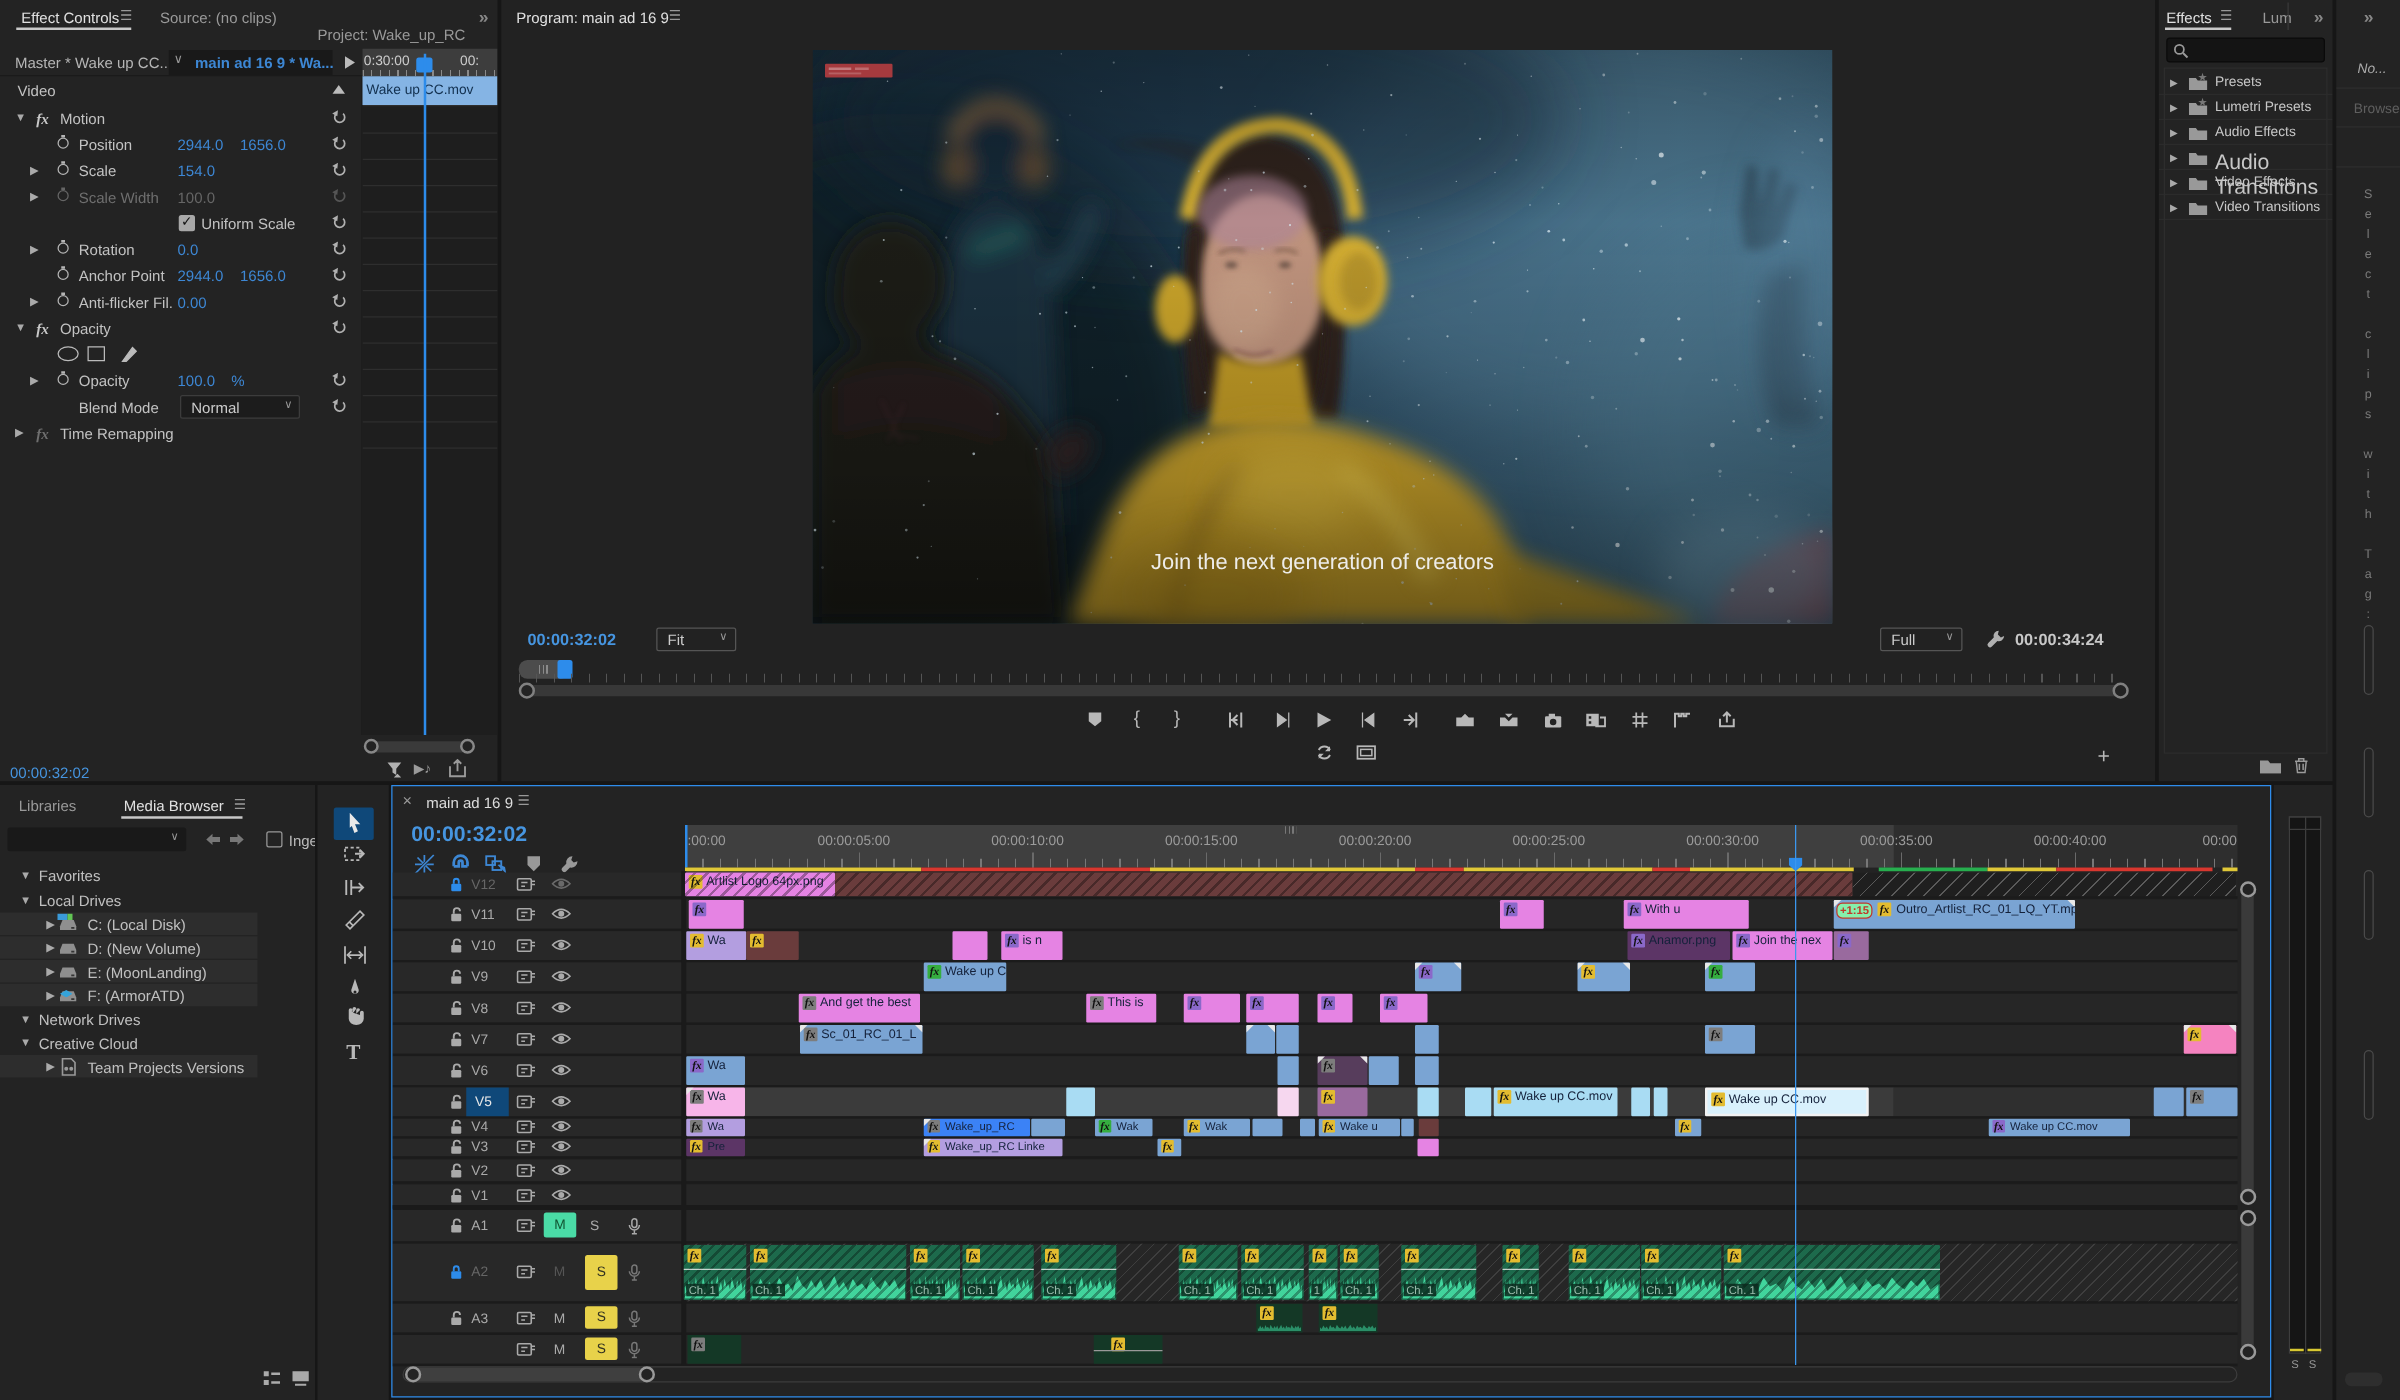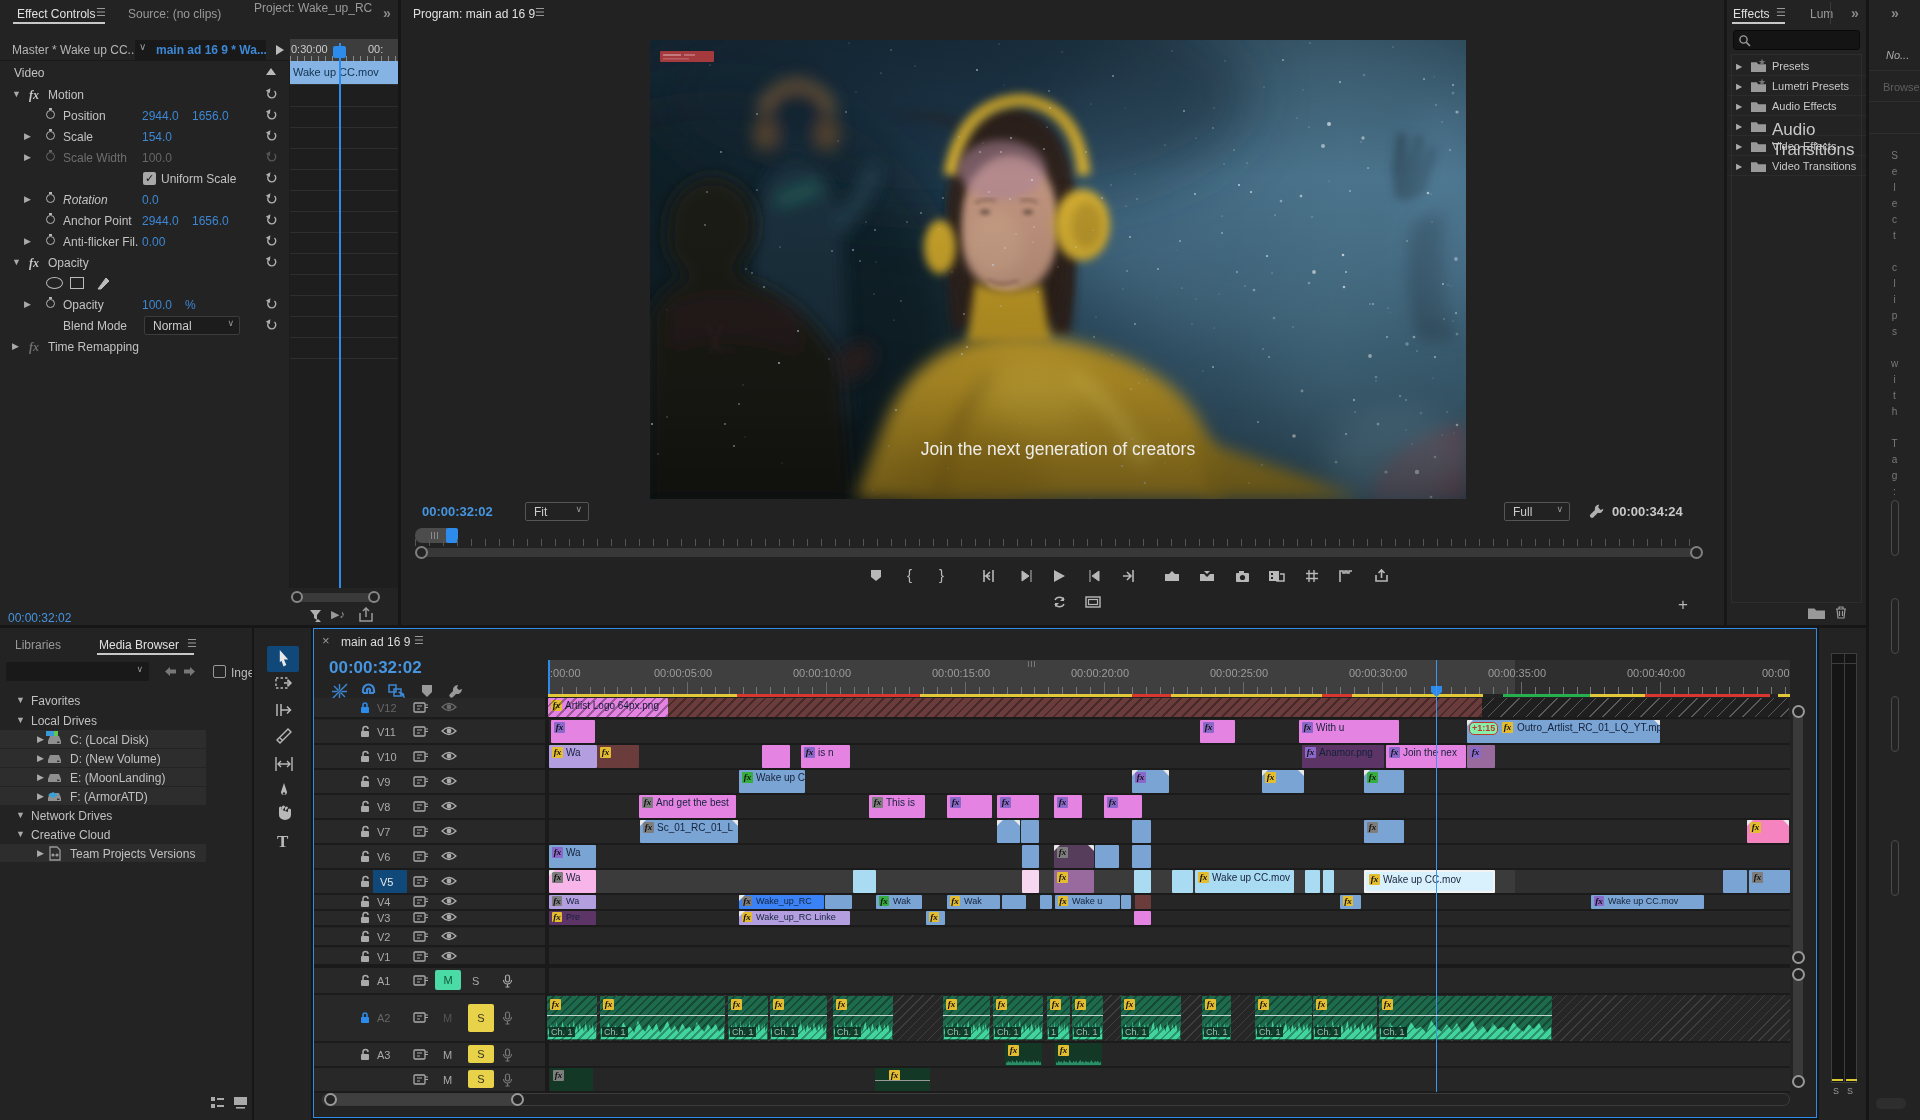--- a/index.html
+++ b/index.html
@@ -57,21 +57,21 @@
           clip-path:polygon(0 12%,38% 12%,48% 30%,100% 30%,100% 100%,0 100%); }
 </style>
 </head>
 <body>
 
 <div class="panel" style="left:0;top:0;width:398px;height:625px;">
 <div class="tab on" style="left:17px;top:7px;">Effect Controls</div>
 <div class="hamb" style="left:96px;top:6px;">☰</div>
 <div class="abs" style="left:13px;top:22px;width:92px;height:2px;background:#c8c8c8;"></div>
 <div class="tab" style="left:128px;top:7px;">Source: (no clips)</div>
-<div class="tab" style="left:254px;top:1px;width:126px;overflow:hidden;">Project: Wake_up_RC</div>
+<div class="tab" style="left:254px;top:21px;width:126px;overflow:hidden;">Project: Wake_up_RC</div>
 <div class="chev" style="left:383px;top:5px;font-size:14px;font-weight:bold;">»</div>
 <div class="abs" style="left:0;top:39px;width:398px;height:22px;border-bottom:1px solid #1a1a1a;"></div>
 <div class="abs" style="left:12px;top:43px;font-size:12px;color:#b5b5b5;">Master * Wake up CC...</div>
 <div class="abs" style="left:135px;top:40px;width:131px;height:20px;background:#191919;"></div>
 <div class="abs" style="left:139px;top:41px;color:#999;font-size:10px;">∨</div>
 <div class="abs" style="left:156px;top:43px;font-size:12px;font-weight:bold;color:#3d87d4;">main ad 16 9 * Wa...</div>
 <div class="abs" style="left:276px;top:45px;width:0;height:0;border-left:8px solid #bbb;border-top:5px solid transparent;border-bottom:5px solid transparent;"></div>
 <div class="abs" style="left:290px;top:84px;width:108px;height:504px;background:#1e1e1e;"></div>
 <div class="ec-row" style="top:63px;">
       <span style="position:absolute;left:14px;top:3px;color:#c2c2c2;">Video</span>
@@ -126,21 +126,21 @@
       <span style="position:absolute;left:161px;top:3px;color:#c2c2c2;">Uniform Scale</span>
       <svg class="rst" style="" viewBox="0 0 14 14">
         <path d="M4.6 3.0 A4.3 4.3 0 1 0 10.2 3.2" fill="none" stroke="#b0b0b0" stroke-width="1.5"></path>
         <path d="M5.8 0.2 L5.2 5.4 L0.8 3.0 Z" fill="#b0b0b0"></path>
       </svg>
     </div>
 <div class="abs" style="left:290px;top:190px;width:108px;height:1px;background:#2e2e2e;"></div>
 <div class="ec-row" style="top:190px;">
       <span style="position:absolute;left:24px;top:4px;color:#aaa;font-size:9px;">▶</span>
       <span class="sw" style="left:46px;"></span>
-      <span style="position:absolute;left:63px;top:3px;color:#c2c2c2;font-style:italic;">Rotation</span>
+      <span style="position:absolute;left:63px;top:3px;color:#c2c2c2;">Rotation</span>
       <span style="position:absolute;left:142px;top:3px;color:#3d87d4;">0.0</span>
       <svg class="rst" style="" viewBox="0 0 14 14">
         <path d="M4.6 3.0 A4.3 4.3 0 1 0 10.2 3.2" fill="none" stroke="#b0b0b0" stroke-width="1.5"></path>
         <path d="M5.8 0.2 L5.2 5.4 L0.8 3.0 Z" fill="#b0b0b0"></path>
       </svg>
     </div>
 <div class="abs" style="left:290px;top:211px;width:108px;height:1px;background:#2e2e2e;"></div>
 <div class="ec-row" style="top:211px;">
       <span class="sw" style="left:46px;"></span>
       <span style="position:absolute;left:63px;top:3px;color:#c2c2c2;">Anchor Point</span>

